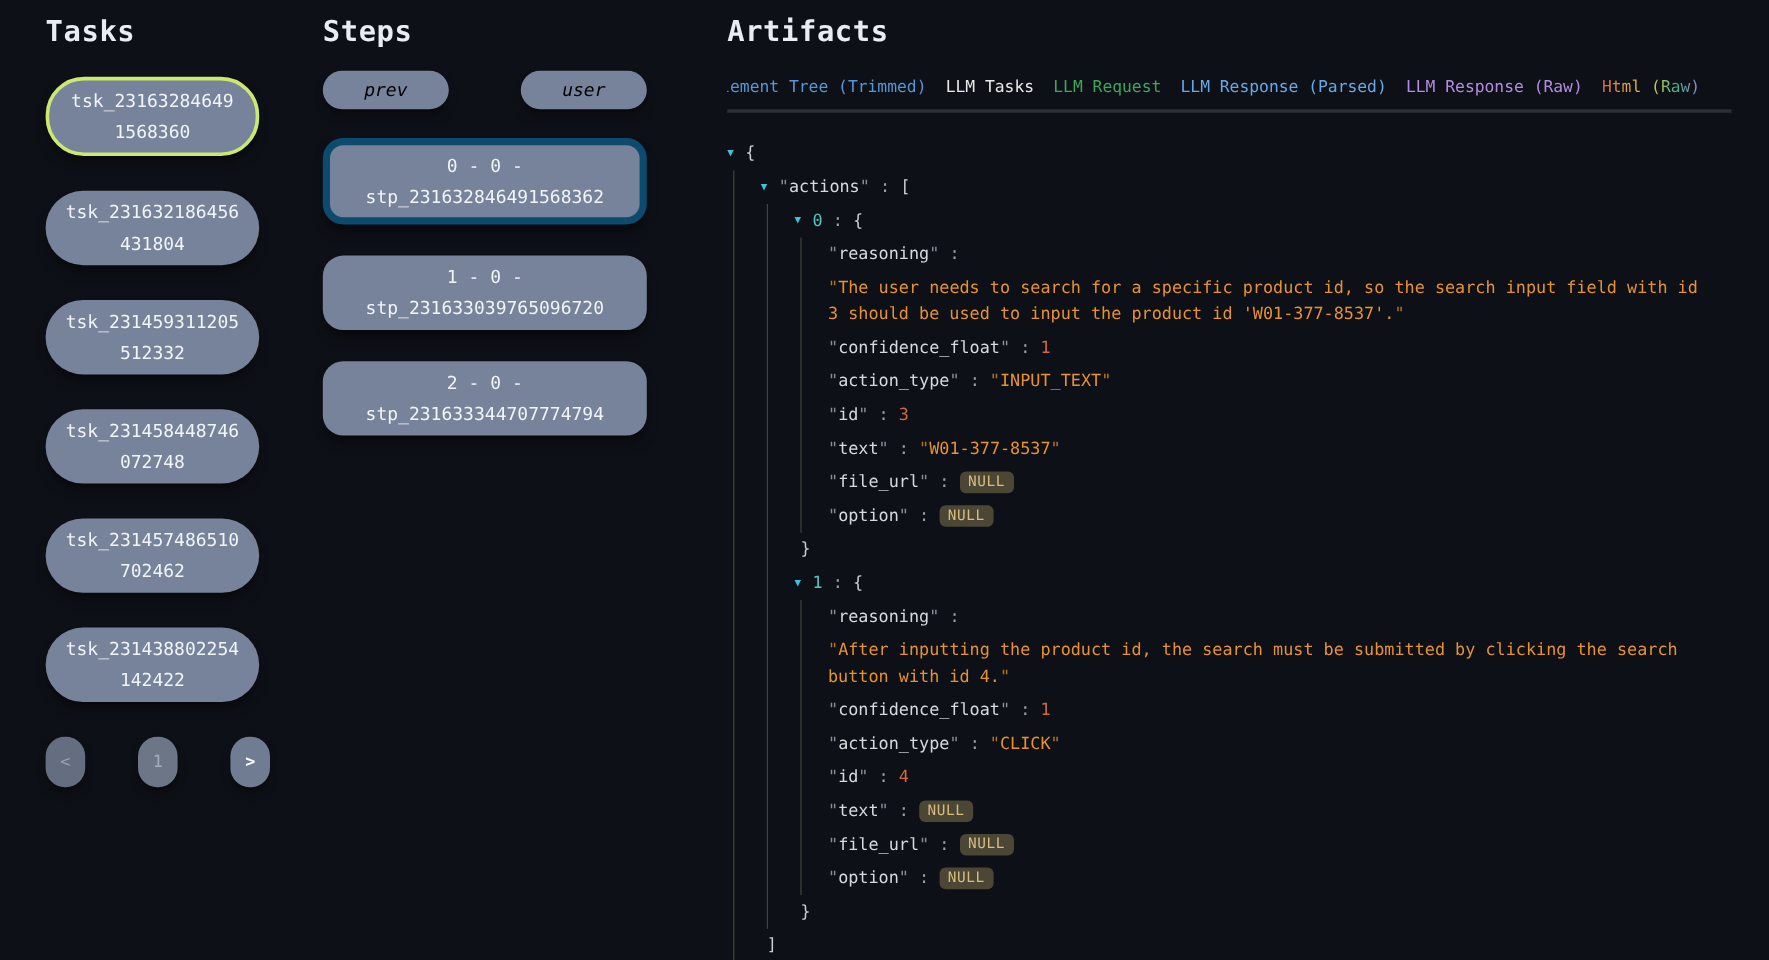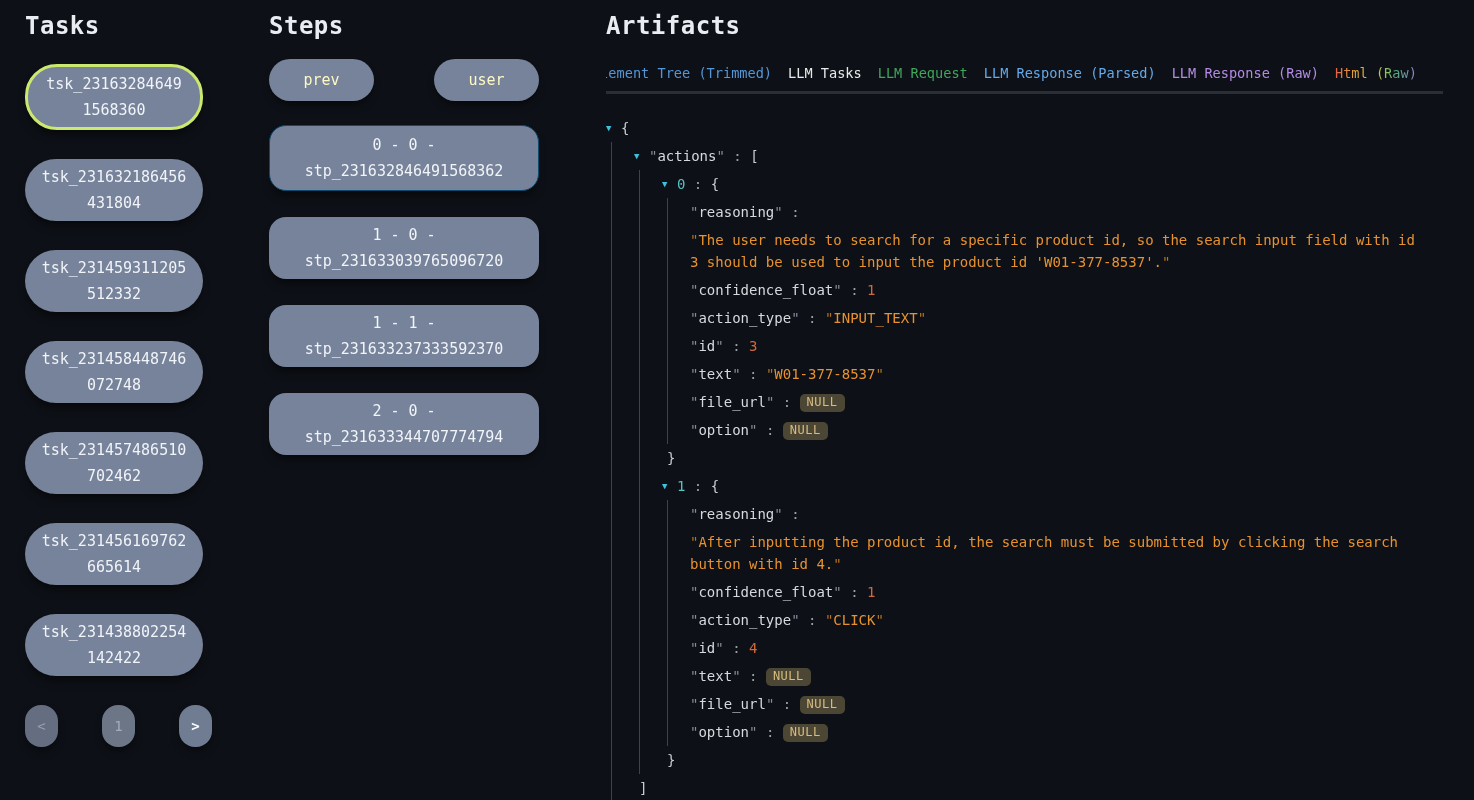--- a/index.html
+++ b/index.html
@@ -7,21 +7,21 @@
     width:1474px;height:800px;overflow:hidden;
     background:#0d1016;
     font-family:"DejaVu Sans Mono","Liberation Mono",monospace;
     color:#e7ebef;
     position:relative;
   }
   .col{position:absolute;top:0;padding-top:12px;}
   .col-title{font-size:24px;line-height:28px;font-weight:600;color:#e9edf2;letter-spacing:.5px;}
 
   
-  #tasks-col{left:25px;width:190px;}
+  #tasks-col{left:38px;width:190px;}
   #tasks-col .col-title{margin-bottom:24px;}
   .task-btn{
     display:flex;align-items:center;justify-content:center;text-align:center;
     width:178px;min-height:62px;box-sizing:border-box;
     background:#76839a;color:#f1f4f8;border:none;border-radius:32px;
     font-family:inherit;font-size:15px;line-height:26px;
     padding:4px 16px;margin-bottom:29px;cursor:pointer;
     word-break:break-all;
     box-shadow:0 7px 10px -3px rgba(0,0,0,.55);
   }
@@ -35,35 +35,36 @@
   }
   .pg-prev{background:#646e80;color:#97a0af;}
   .pg-num{background:#6c7687;color:#a4abba;}
   .pg-next{background:#6f7c92;color:#fbfdff;font-weight:600;}
 
   
   #steps-col{left:269px;width:280px;}
   #steps-col .col-title{margin-bottom:19px;}
   .step-nav{display:flex;margin-bottom:24px;}
   .nav-btn{
-    width:105px;height:42px;border:none;border-radius:21px;cursor:pointer;
-    background:#76839a;color:#fef9c3;font-family:inherit;font-size:15px;
+    width:105px;height:32px;border:none;border-radius:21px;cursor:pointer;
+    background:#76839a;color:#000000;font-family:inherit;font-size:15px;
     display:flex;align-items:center;justify-content:center;
     box-shadow:0 6px 9px -3px rgba(0,0,0,.55);
+    font-style:italic;
   }
   #next-btn{margin-left:60px;}
   .step-btn{
     display:flex;align-items:center;justify-content:center;text-align:center;
     width:270px;min-height:62px;box-sizing:border-box;
     background:#76839a;color:#f1f4f8;border:none;border-radius:17px;
     font-family:inherit;font-size:15px;line-height:26px;
     padding:4px 10px;margin-bottom:26px;cursor:pointer;
     box-shadow:0 7px 10px -3px rgba(0,0,0,.55);
   }
-  .step-btn.selected{border:1px solid #0c4a6e;min-height:66px;}
+  .step-btn.selected{border:6px solid #0c4a6e;min-height:66px;}
 
   
   #artifacts-col{left:606px;right:31px;}
   #artifacts-col .col-title{margin-bottom:25px;}
   .tabs{display:flex;gap:16px;border-bottom:3px solid #2a2f36;overflow:hidden;}
   .tab{
     background:none;border:none;cursor:pointer;white-space:nowrap;
     font-family:inherit;font-size:13.6px;line-height:17px;
     padding:0 0 9px 0;border-bottom:3px solid transparent;margin-bottom:-3px;
   }
@@ -99,40 +100,38 @@
 <body>
 
 <div class="col" id="tasks-col">
   <div class="col-title">Tasks</div>
   <div id="task-list">
       <button class="task-btn selected">tsk_231632846491568360</button>
       <button class="task-btn">tsk_231632186456431804</button>
       <button class="task-btn">tsk_231459311205512332</button>
       <button class="task-btn">tsk_231458448746072748</button>
       <button class="task-btn">tsk_231457486510702462</button>
-      <button class="task-btn">tsk_231456169762665614</button>
       <button class="task-btn">tsk_231438802254142422</button>
     </div>
   <div class="pagination">
     <button class="pg-btn pg-prev">&lt;</button>
     <button class="pg-btn pg-num">1</button>
     <button class="pg-btn pg-next">&gt;</button>
   </div>
 </div>
 
 <div class="col" id="steps-col">
   <div class="col-title">Steps</div>
   <div class="step-nav">
     <button class="nav-btn" id="prev-btn">prev</button>
     <button class="nav-btn" id="next-btn">user</button>
   </div>
   <div id="step-list">
       <button class="step-btn selected">0 - 0 - stp_231632846491568362</button>
       <button class="step-btn">1 - 0 - stp_231633039765096720</button>
-      <button class="step-btn">1 - 1 - stp_231633237333592370</button>
       <button class="step-btn">2 - 0 - stp_231633344707774794</button>
     </div>
 </div>
 
 <div class="col" id="artifacts-col">
   <div class="col-title">Artifacts</div>
   <div class="tabs" id="tab-list">
       <button class="tab" style="color: rgb(85, 150, 214);">Element Tree (Trimmed)</button>
       <button class="tab" style="color: rgb(232, 232, 232);">LLM Tasks</button>
       <button class="tab" style="color: rgb(63, 166, 90);">LLM Request</button>

